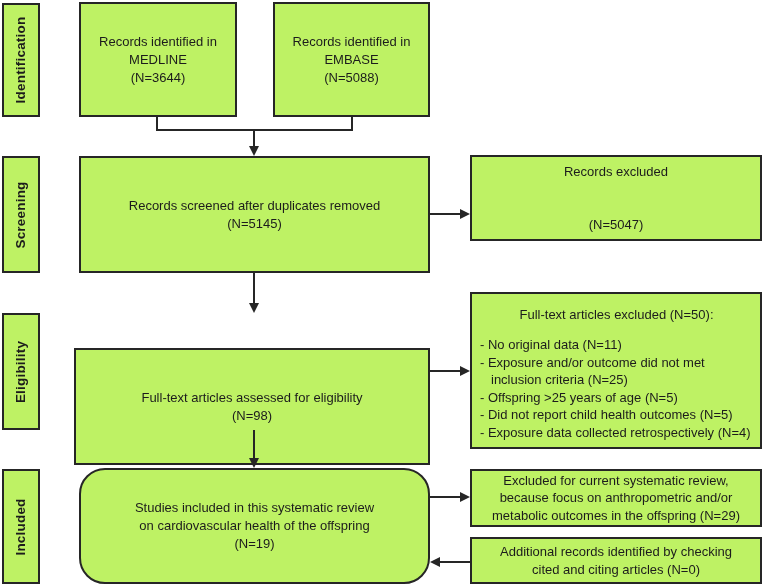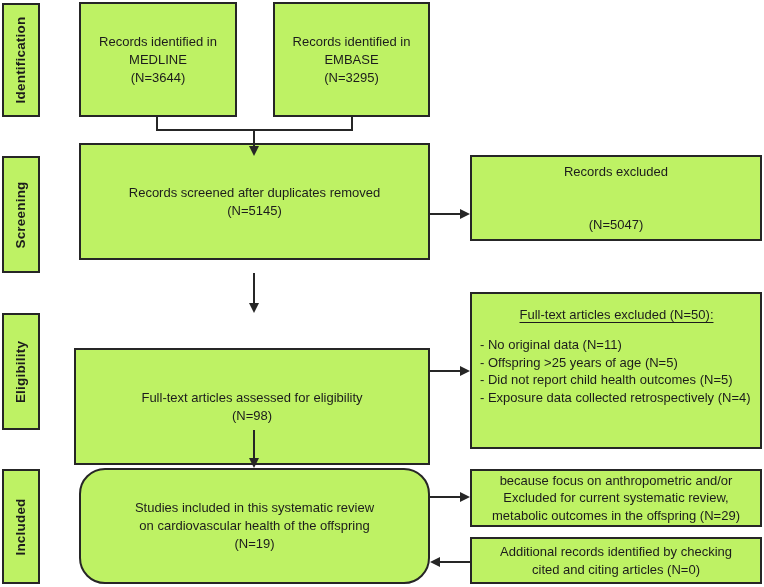--- a/index.html
+++ b/index.html
@@ -37,21 +37,20 @@
     letter-spacing: 0.2px;
   }
   .ft-box {
     align-items: stretch;
     justify-content: flex-start;
     text-align: left;
     padding: 12px 7px 6px 8px;
   }
   .ft-title {
     text-align: center;
-    text-decoration: underline;
     text-underline-offset: 3px;
     margin-bottom: 13px;
     line-height: 17px;
   }
   .ft-item {
     padding-left: 11px;
     text-indent: -11px;
     line-height: 17.5px;
   }
   .line { position: absolute; background: #262626; }
@@ -91,52 +90,53 @@
   </div>
 
   <div class="box" style="left:79px; top:2px; width:158px; height:115px;">
     <div>Records identified in</div>
     <div>MEDLINE</div>
     <div>(N=3644)</div>
   </div>
   <div class="box" style="left:273px; top:2px; width:157px; height:115px;">
     <div>Records identified in</div>
     <div>EMBASE</div>
-    <div>(N=3295)</div>
+    <div>(N=5088)</div>
   </div>
 
-  <div class="box" style="left:79px; top:143px; width:351px; height:117px;">
+  <div class="box" style="left:79px; top:156px; width:351px; height:117px;">
     <div>Records screened after duplicates removed</div>
     <div>(N=5145)</div>
   </div>
   <div class="box" style="left:470px; top:155px; width:292px; height:86px;gap:35px;">
     <div>Records excluded</div>
     <div>(N=5047)</div>
   </div>
 
   <div class="box" style="left:74px; top:313px; width:356px; height:117px;margin-top:35px;">
     <div>Full-text articles assessed for eligibility</div>
     <div>(N=98)</div>
   </div>
   <div class="box ft-box" style="left:470px; top:292px; width:292px; height:157px;">
     <div class="ft-title">Full-text articles excluded (N=50):</div>
     <div class="ft-item">- No original data (N=11)</div>
+    <div class="ft-item">- Exposure and/or outcome did not met inclusion criteria (N=25)</div>
     <div class="ft-item">- Offspring &gt;25 years of age (N=5)</div>
     <div class="ft-item">- Did not report child health outcomes (N=5)</div>
     <div class="ft-item">- Exposure data collected retrospectively (N=4)</div>
   </div>
 
   <div class="box" style="left:79px; top:468px; width:351px; height:116px;border-radius:26px;">
     <div>Studies included in this systematic review</div>
     <div>on cardiovascular health of the offspring</div>
     <div>(N=19)</div>
   </div>
   <div class="box" style="left:470px; top:469px; width:292px; height:58px; line-height:17.5px;">
+    <div>Excluded for current systematic review,</div>
     <div>because focus on anthropometric and/or</div>
-    <div>Excluded for current systematic review,</div>
     <div>metabolic outcomes in the offspring (N=29)</div>
   </div>
   <div class="box" style="left:470px; top:537px; width:292px; height:47px; line-height:17.5px;">
     <div>Additional records identified by checking</div>
     <div>cited and citing articles (N=0)</div>
   </div>
 
   <div class="line" style="left:156px; top:117px; width:2px; height:14px;"></div>
   <div class="line" style="left:351px; top:117px; width:2px; height:14px;"></div>
   <div class="line" style="left:156px; top:129px; width:197px; height:2px;"></div>

